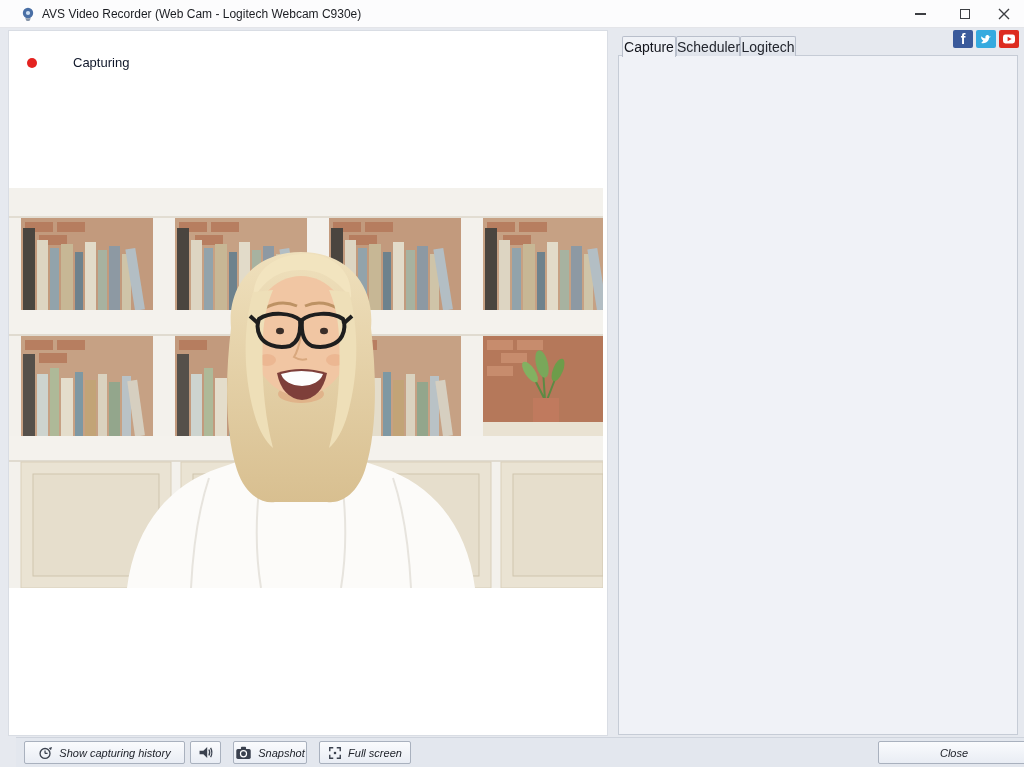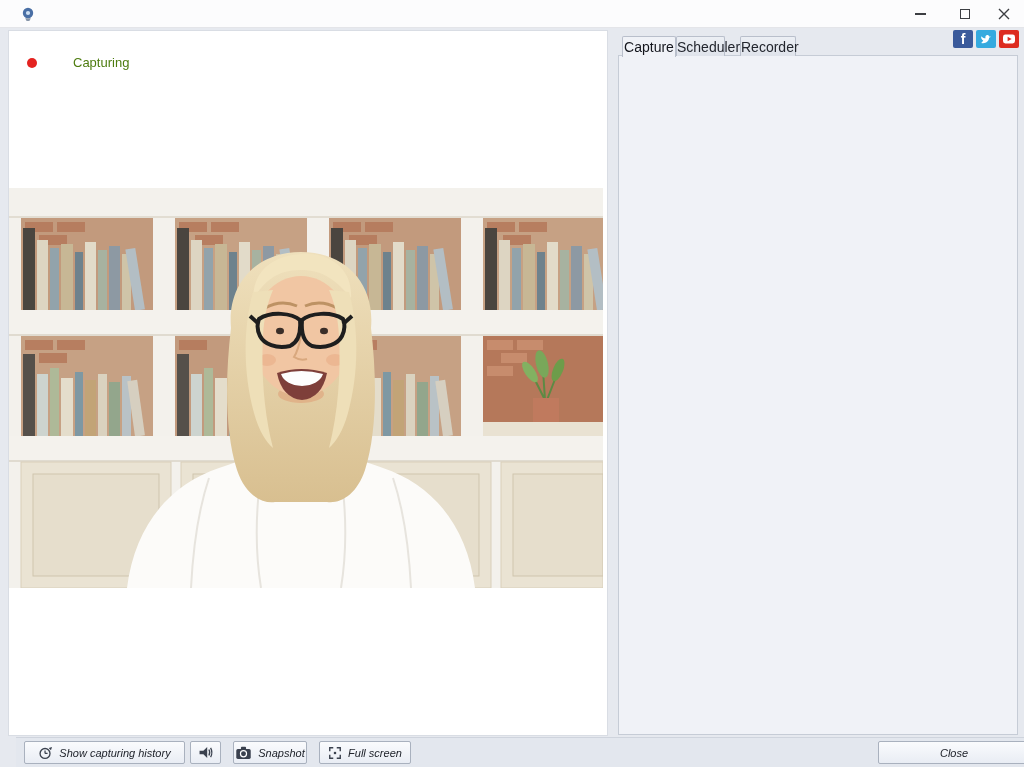--- a/index.html
+++ b/index.html
@@ -53,35 +53,36 @@
 </style>
 </head>
 <body>
 
 <div class="titlebar">
   <svg class="abs" style="left:20px;top:6px" width="16" height="16" viewBox="0 0 16 16">
     <circle cx="8" cy="7" r="5.2" fill="#4a6fa5"></circle>
     <circle cx="8" cy="7" r="2.1" fill="#cfe0f2"></circle>
     <path d="M5.2,12.2 L10.8,12.2 L9.4,15 L6.6,15 Z" fill="#8795a8"></path>
   </svg>
+  <span class="app-title">AVS Video Recorder (Web Cam - Logitech Webcam C930e)</span>
   <div class="winbtn" style="left:903px">
       <span class="glyph-min"></span>
     </div>
   <div class="winbtn" style="left:948px">
       <span class="glyph-max"></span>
     </div>
   <div class="winbtn" style="left:987px">
     <svg width="12" height="12" viewBox="0 0 12 12">
       <path d="M1,1 L11,11 M11,1 L1,11" stroke="#3c3e42" stroke-width="1.4"></path>
     </svg>
   </div>
 </div>
 
 <div class="preview">
-  <div class="cap-ind" style="color: #4d7c0f; gap: 36px;">
+  <div class="cap-ind" style="color: #0f172a; gap: 36px;">
     <span class="cap-dot" style="background: rgb(228, 35, 32);"></span>
     <span>Capturing</span>
   </div>
 
   <svg class="photo" viewBox="0 0 594 400">
     <rect width="594" height="400" fill="#f3f1ec"></rect>
     <rect x="0" y="28" width="594" height="2" fill="#e2ddd2"></rect>
 
     <g>
       <rect x="12" y="30" width="132" height="92" fill="#c29a7d"></rect>
@@ -228,22 +229,22 @@
       <path d="M250,131 C262,123 283,125 291,132 C292,144 290,154 281,158 C267,161 255,156 251,148 C248,142 248,136 250,131 Z"></path>
       <path d="M334,131 C322,123 301,125 293,132 C292,144 294,154 303,158 C317,161 329,156 333,148 C336,142 336,136 334,131 Z"></path>
       <path d="M291,134 L293,134" stroke-width="5"></path>
       <path d="M250,136 L241,128"></path>
       <path d="M334,136 L343,128"></path>
     </g>
   </svg>
 </div>
 
 <div class="tab active" style="left:622px;width:54px">Capture</div>
-<div class="tab" style="left:676px;width:49px">Scheduler</div>
-<div class="tab" style="left:740px;width:56px">Recorder</div>
+<div class="tab" style="left:676px;width:64px">Scheduler</div>
+<div class="tab" style="left:740px;width:56px">Logitech</div>
 
 <div class="social fb" style="left:953px;top:30px">
     <span>f</span>
   </div>
 <div class="social tw" style="left:976px;top:30px">
   <svg width="14" height="14" viewBox="0 0 16 16">
       <path d="M2.5,12.5 C7.5,13.8 11.5,10.5 11.5,6.6 L13.8,5.3 L11.6,5.2 C11,3.4 8.8,3 7.8,4.3 C7.1,5.2 7.2,6.5 7.6,7.2 C5.3,7.1 3.6,6 2.7,4.8 C2,7 3.1,8.7 4.8,9.6 C4,10.7 3.2,11.9 2.5,12.5 Z" fill="#fff"></path>
     </svg>
 </div>
 <div class="social yt" style="left:999px;top:30px">

